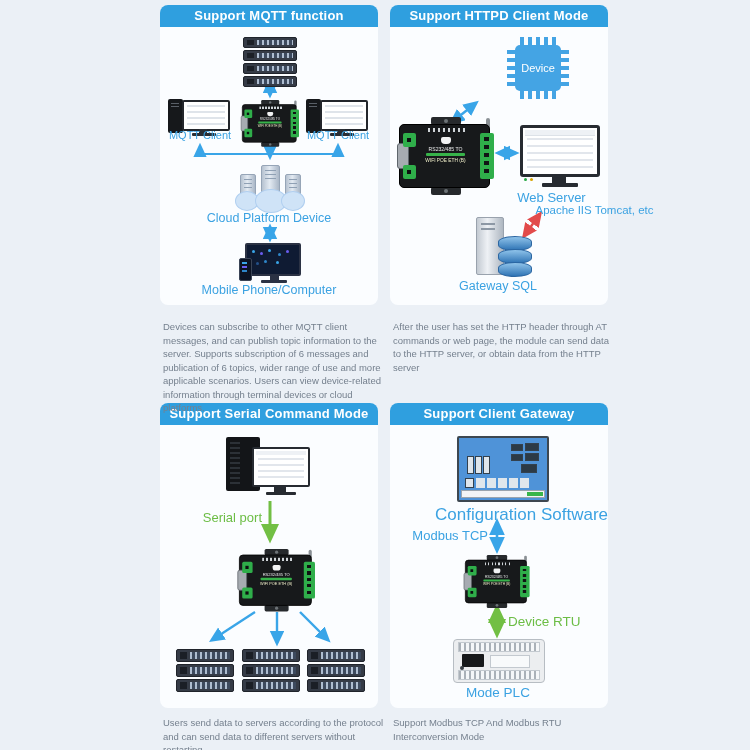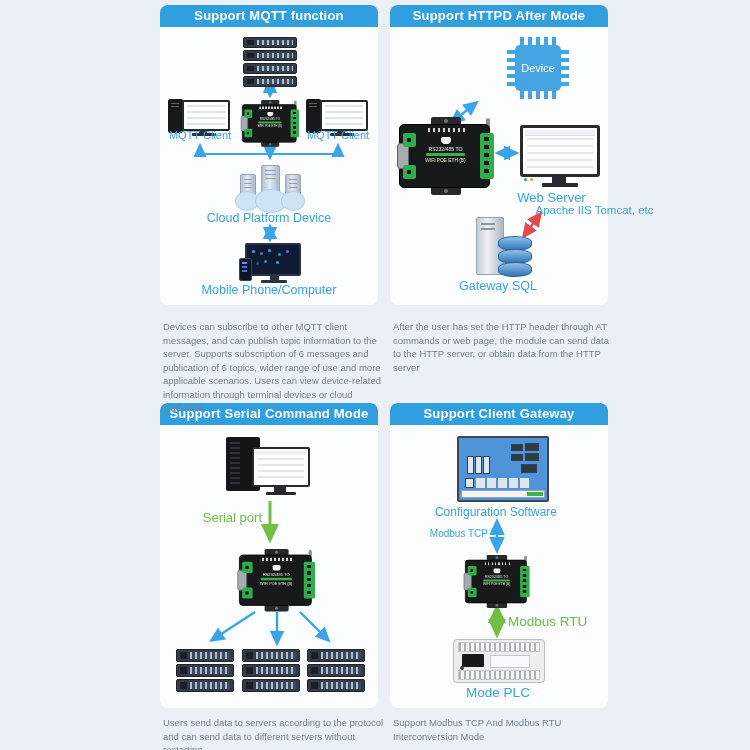--- a/index.html
+++ b/index.html
@@ -217,21 +217,21 @@
         <div class="screen"></div>
         <div class="stand"></div>
         <div class="base"></div>
         <div class="phone"></div>
       </div>
       <div class="lbl" style="left:0;width:218px;top:256px;font-size:12.5px;">Mobile Phone/Computer</div>
     </div>
   </section>
 
   <section class="card" style="left:390px;top:5px;height:300px;">
-    <header class="card-head">Support HTTPD After Mode</header>
+    <header class="card-head">Support HTTPD Client Mode</header>
     <div class="card-body">
       <svg class="arrows" viewBox="0 0 218 278">
         <line x1="86" y1="76" x2="62" y2="95" stroke="#39a5e8" stroke-width="2.4" marker-start="url(#mb)" marker-end="url(#mb)"></line>
         <line x1="108" y1="126" x2="126" y2="126" stroke="#39a5e8" stroke-width="2.4" marker-start="url(#mb)" marker-end="url(#mb)"></line>
         <line x1="150" y1="187" x2="134" y2="209" stroke="#e24b4b" stroke-width="2.4" marker-start="url(#mr)" marker-end="url(#mr)"></line>
       </svg>
 
       <div class="chip" style="left:84px;top:18px;margin-left:41px;">
         <div class="pins-h pt"></div>
         <div class="pins-h pb"></div>
@@ -352,44 +352,44 @@
         <div class="el" style="left:16px;top:18px;width:5px;height:16px;"></div>
         <div class="el" style="left:24px;top:18px;width:5px;height:16px;"></div>
         <div class="el dark" style="right:8px;top:5px;width:12px;height:6px;"></div>
         <div class="el dark" style="right:24px;top:6px;width:10px;height:5px;"></div>
         <div class="el dark" style="right:8px;top:15px;width:12px;height:6px;"></div>
         <div class="el dark" style="right:24px;top:16px;width:10px;height:5px;"></div>
         <div class="el dark" style="right:10px;top:26px;width:14px;height:7px;"></div>
         <div class="el" style="left:6px;top:40px;width:7px;height:8px;box-shadow:11px 0 #dfe6ec,22px 0 #dfe6ec,33px 0 #dfe6ec,44px 0 #dfe6ec,55px 0 #dfe6ec;"></div>
         <div class="bar"></div>
       </div>
-      <div class="lbl" style="left:6px;width:200px;top:80px;font-size:12px;">Configuration Software</div>
-
-      <div class="lbl" style="left:8px;width:90px;top:103px;font-size:10px;text-align:right;">Modbus TCP</div>
+      <div class="lbl" style="left:18px;width:200px;top:80px;font-size:17px;text-align:right;">Configuration Software</div>
+
+      <div class="lbl" style="left:8px;width:90px;top:103px;font-size:13px;text-align:right;">Modbus TCP</div>
 
       <div class="device" style="left:75px;top:130px;transform:scale(0.68);">
         <div class="dev-tab dev-tab-top"></div>
         <div class="dev-tab dev-tab-bot"></div>
         <div class="dev-antenna"></div>
         <div class="dev-body">
           <div class="dev-pins"></div>
           <div class="dev-db9"></div>
           <div class="dev-green dev-g1"></div>
           <div class="dev-green dev-g2"></div>
           <div class="dev-term"></div>
           <div class="dev-label">
             <div class="dev-logo"></div>
             <div class="dev-l1">RS232/485 TO</div>
             <div class="dev-bar"></div>
             <div class="dev-l2">WIFI POE ETH (B)</div>
           </div>
         </div>
       </div>
 
-      <div class="lbl lbl-green" style="left:118px;width:95px;top:189px;font-size:13.5px;text-align:left;">Modbus RTU</div>
+      <div class="lbl lbl-green" style="left:118px;width:95px;top:189px;font-size:13.5px;text-align:left;">Device RTU</div>
 
       <div class="plc" style="left:63px;top:214px;">
         <div class="tstrip t1"></div>
         <div class="blk"></div>
         <div class="pnl"></div>
         <div class="dot"></div>
         <div class="tstrip t2"></div>
       </div>
       <div class="lbl" style="left:8px;width:200px;top:260px;font-size:13.5px;">Mode PLC</div>
     </div>

